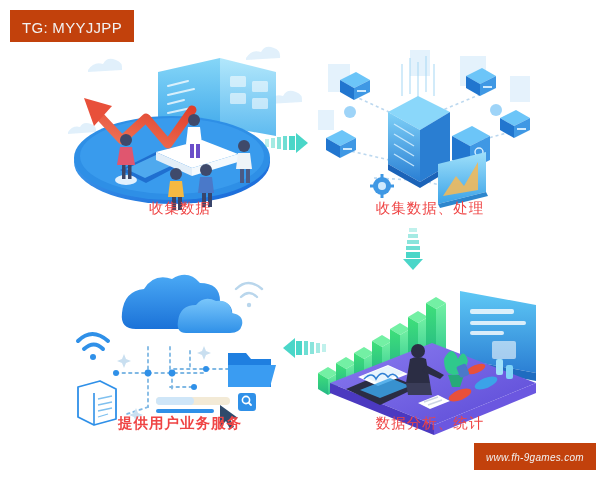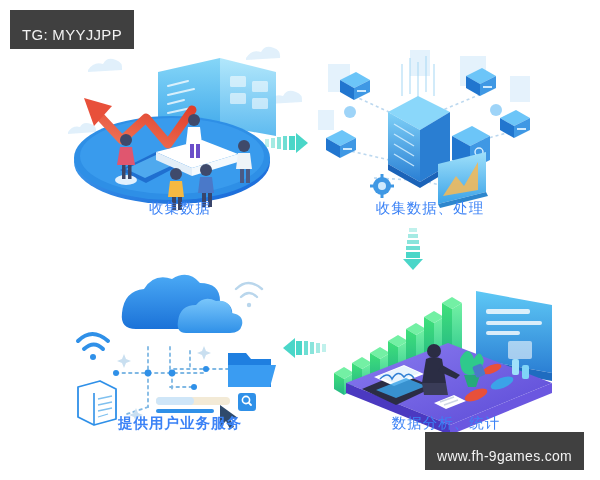--- a/index.html
+++ b/index.html
@@ -6,40 +6,40 @@
   body{
     width:600px;height:480px;
     background:#ffffff;
     font-family:"Liberation Sans","DejaVu Sans",sans-serif;
     overflow:hidden;position:relative;
   }
   #stage{position:absolute;inset:0;width:600px;height:480px;}
 
   
   .wm{
-    position:absolute;background:#404040;color:#f2f2f2;
+    position:absolute;background:#c2410c;color:#f2f2f2;
     font-size:15px;letter-spacing:.3px;
-    padding:17px 12px 7px 12px;line-height:1;
+    padding:10px 12px 7px 12px;line-height:1;
     white-space:nowrap;
   }
   #wm-tl{left:10px;top:10px;}
-  #wm-br{right:16px;bottom:10px;font-size:14px;}
+  #wm-br{right:4px;bottom:10px;font-size:10px;font-style:italic;}
 
   
   .cell{position:absolute;}
   .art{position:absolute;left:0;top:0;}
   .caption{
     position:absolute;width:100%;text-align:center;
-    font-size:14.5px;color:#3b82f6;letter-spacing:1px;
+    font-size:14.5px;color:#ef4444;letter-spacing:1px;
     font-family:"DejaVu Sans","Liberation Sans",sans-serif;
   }
   #cell-tl{left:60px;top:40px;width:240px;height:200px;}
   #cell-tr{left:310px;top:40px;width:240px;height:200px;}
   #cell-bl{left:60px;top:255px;width:240px;height:200px;font-weight:bold;}
-  #cell-br{left:326px;top:255px;width:240px;height:200px;}
+  #cell-br{left:310px;top:255px;width:240px;height:200px;}
   .caption{bottom:22px;}
 
   .arrow{position:absolute;}
   svg{display:block;overflow:visible;}
 </style>
 </head>
 <body>
 
 <div id="stage">
 

